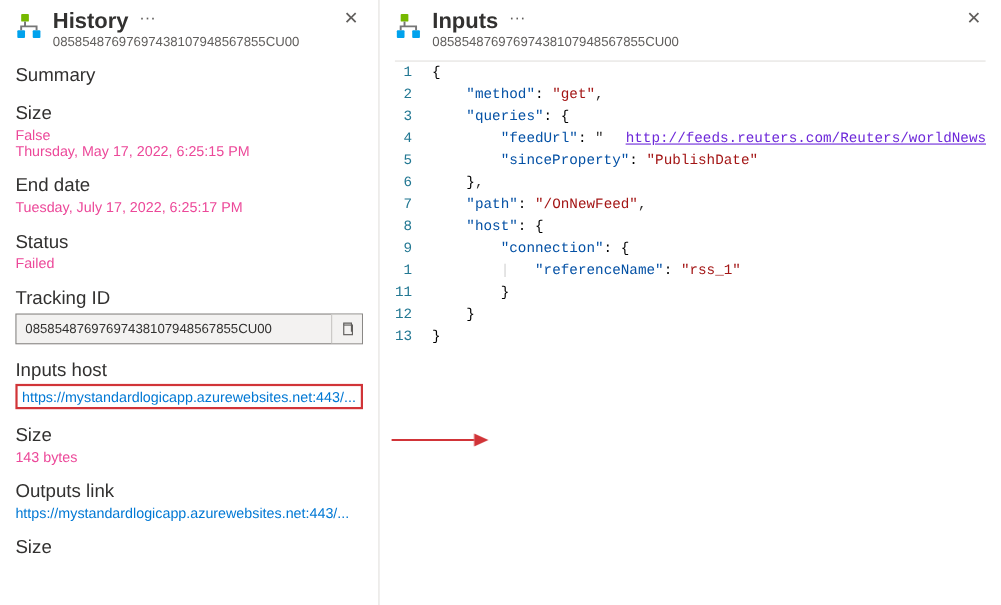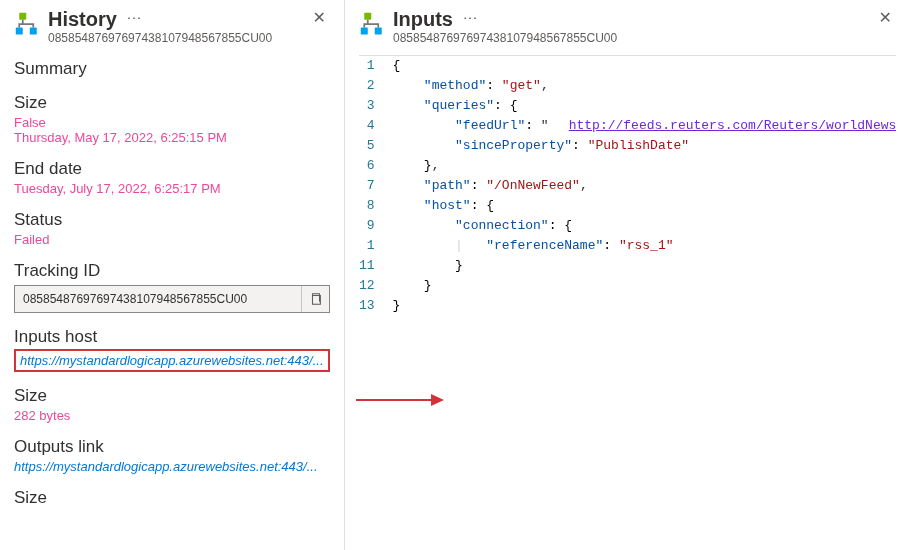--- a/index.html
+++ b/index.html
@@ -108,21 +108,20 @@
     justify-content: center;
   }
   .link-text {
     color: #0078d4;
     font-size: 13px;
     cursor: pointer;
     white-space: nowrap;
     overflow: hidden;
     text-overflow: ellipsis;
     display: block;
-    font-style: italic;
   }
   .highlight-box {
     border: 2px solid #d13438;
     padding: 2px 4px;
     margin-top: 0;
   }
   .arrow-annotation {
     position: absolute;
     left: 356px;
     top: 390px;
@@ -203,21 +202,21 @@
       </svg>
     </button>
   </div>
 
   <div class="section-label">Inputs host</div>
   <div class="highlight-box">
     <a class="link-text">https://mystandardlogicapp.azurewebsites.net:443/...</a>
   </div>
 
   <div class="section-label">Size</div>
-  <div class="section-value">282 bytes</div>
+  <div class="section-value">143 bytes</div>
 
   <div class="section-label">Outputs link</div>
   <a class="link-text">https://mystandardlogicapp.azurewebsites.net:443/...</a>
 
   <div class="section-label">Size</div>
 </div>
 
 <svg class="arrow-annotation" width="90" height="20">
   <line x1="0" y1="10" x2="75" y2="10" stroke="#d13438" stroke-width="2"></line>
   <polygon points="75,4 88,10 75,16" fill="#d13438"></polygon>

